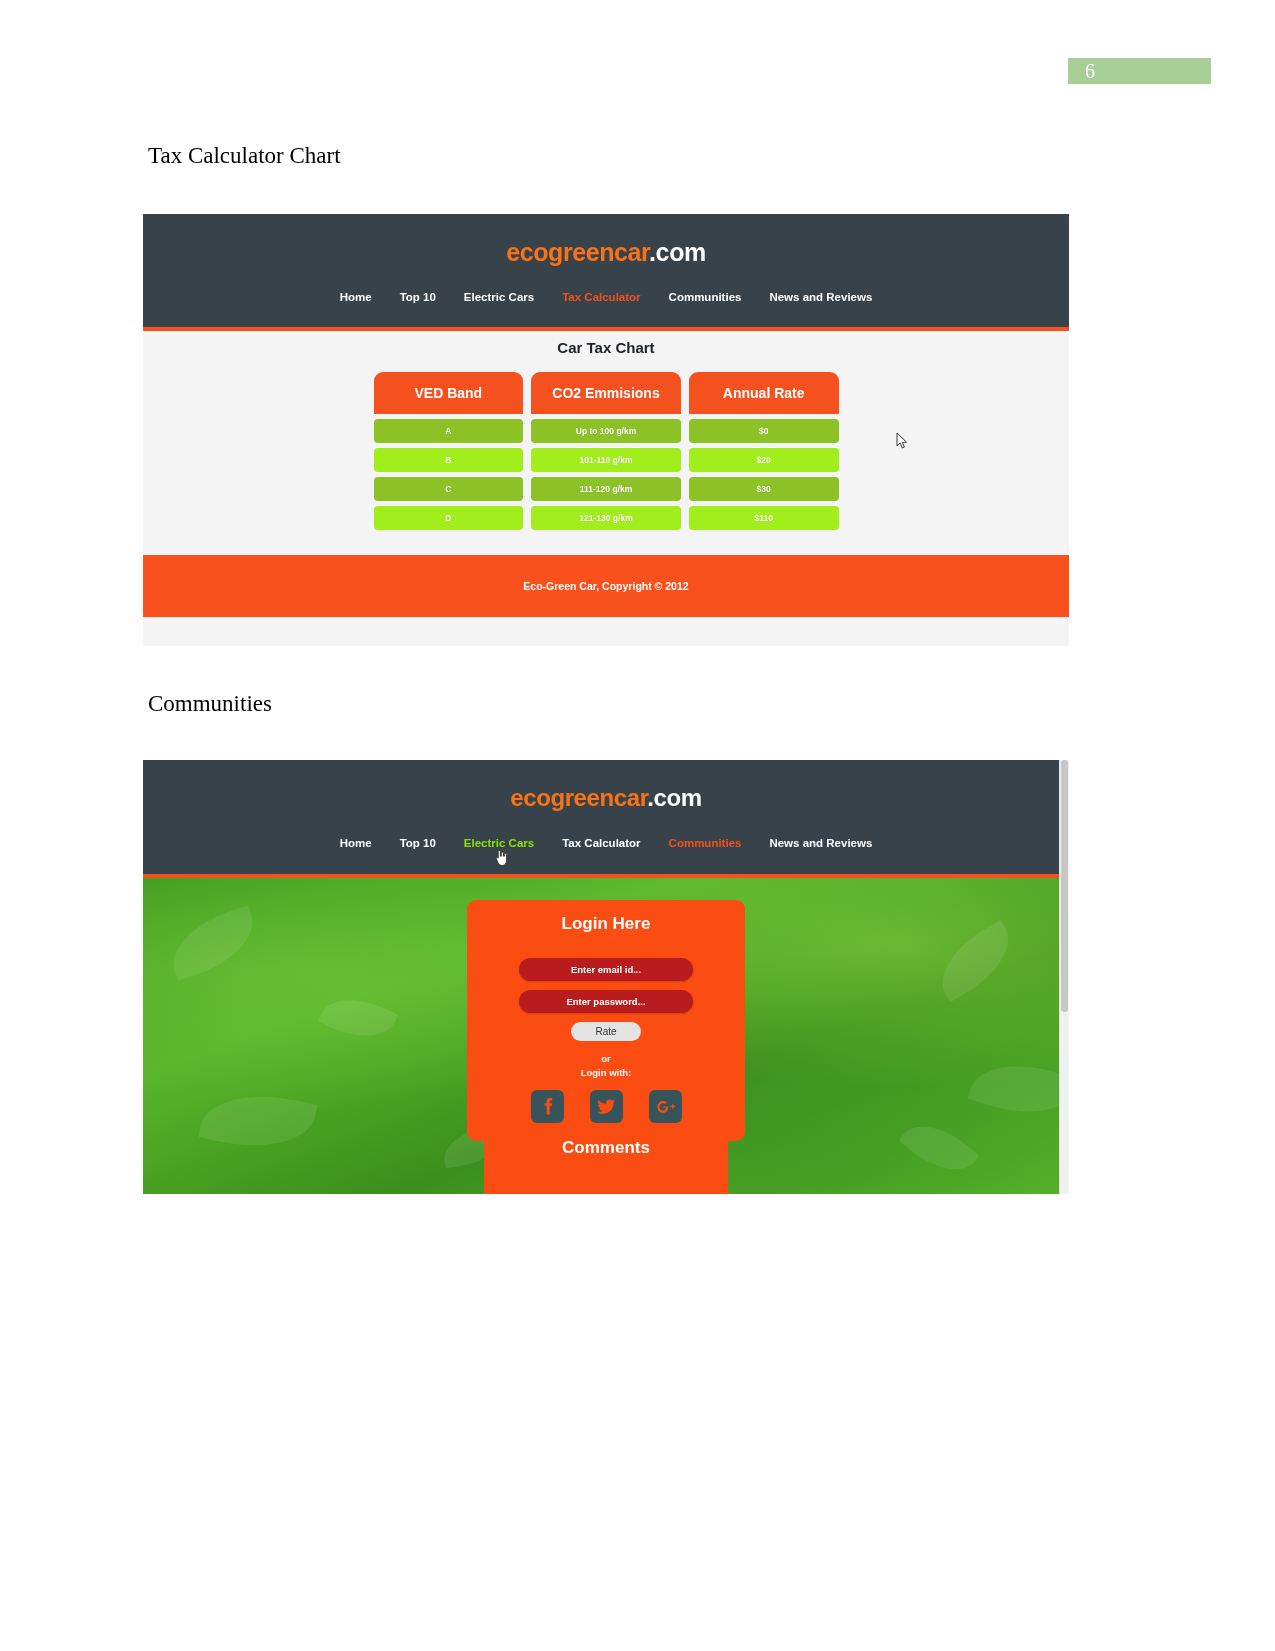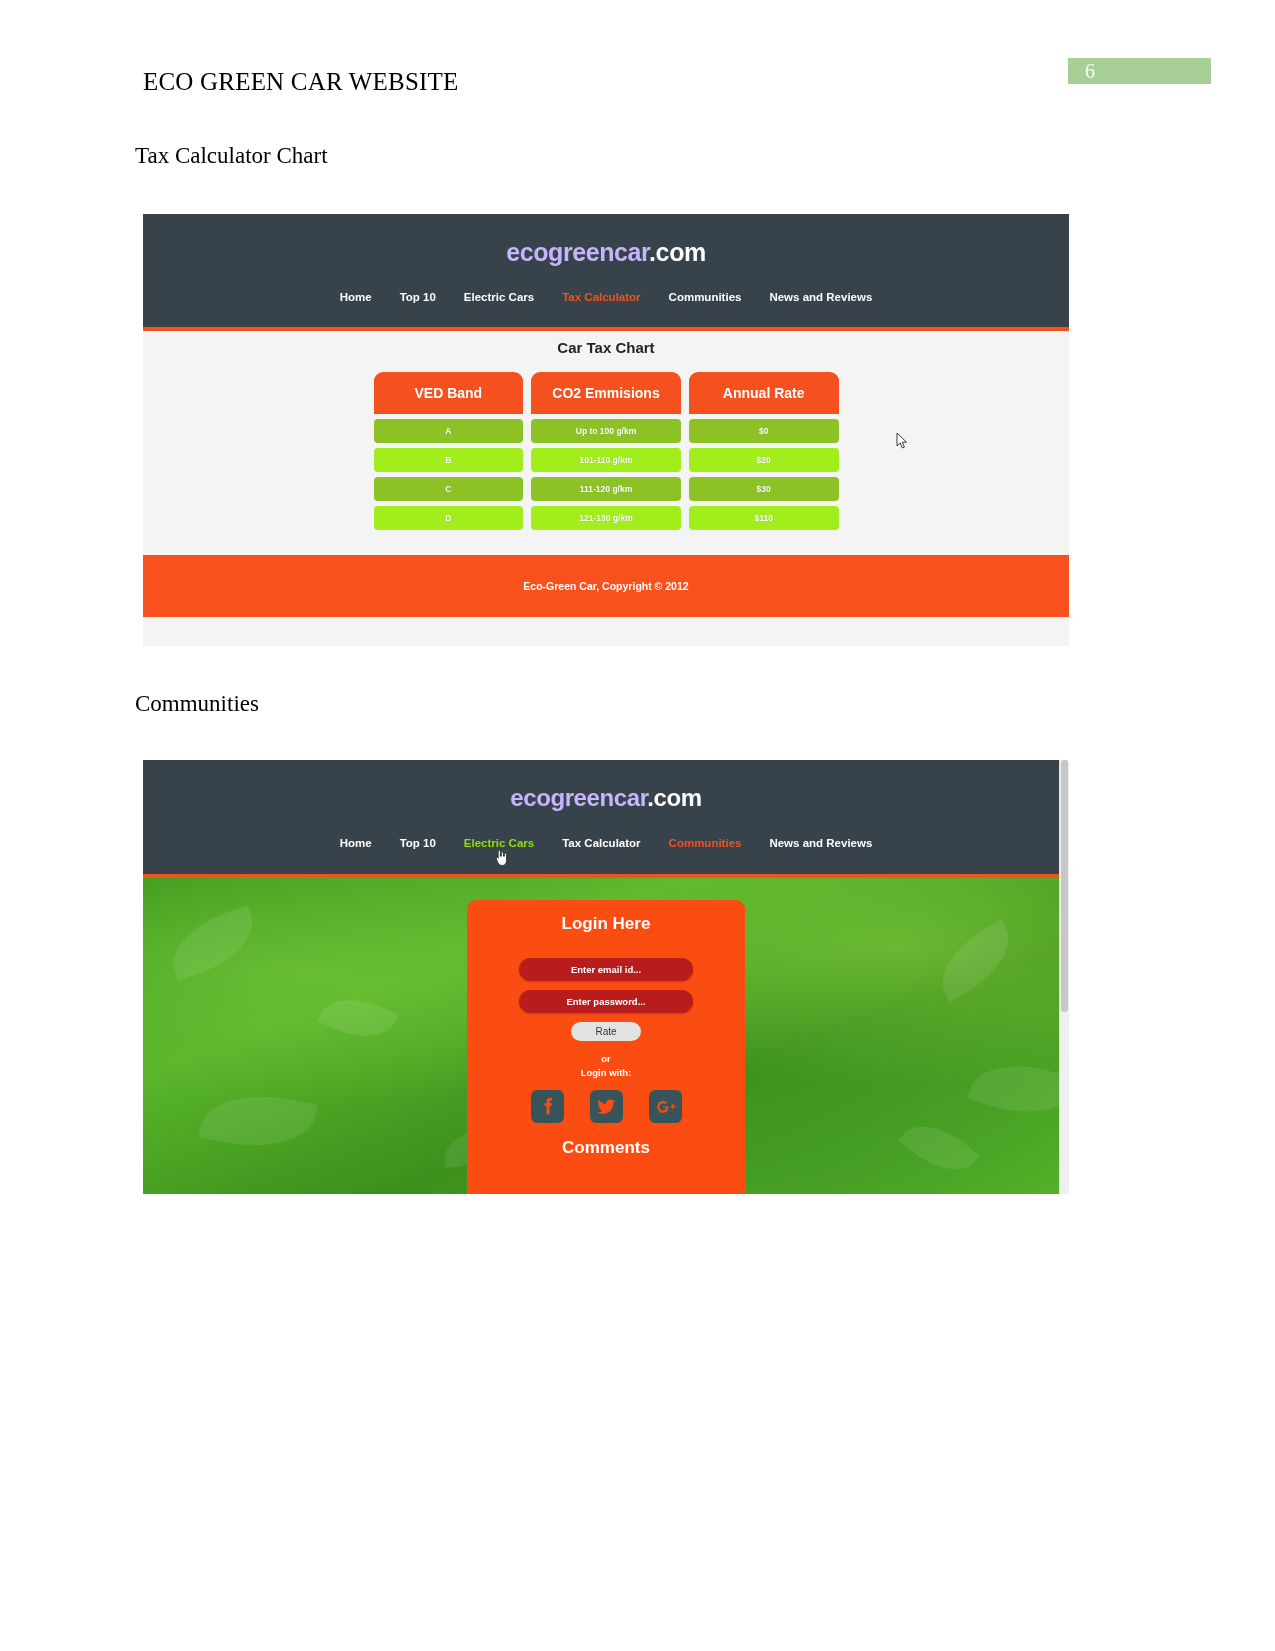--- a/index.html
+++ b/index.html
@@ -44,21 +44,21 @@
     font-family: "Liberation Serif", serif;
     font-size: 20px;
     display: flex;
     align-items: center;
     padding-left: 17px;
     box-sizing: border-box;
   }
 
   .section-title {
     position: absolute;
-    left: 135px;
+    left: 148px;
     font-family: "Liberation Serif", serif;
     font-size: 23px;
     color: #000000;
   }
   .section-title.t1 { top: 143px; }
   .section-title.t2 { top: 691px; }
 
   
   .shot {
     position: absolute;
@@ -88,21 +88,21 @@
   .s2 .site-header { height: 114px; }
 
   .logo {
     text-align: center;
     font-family: "Liberation Sans", sans-serif;
     font-weight: bold;
     letter-spacing: -0.4px;
   }
   .s1 .logo { font-size: 25px; padding-top: 24px; }
   .s2 .logo { font-size: 24px; padding-top: 24px; }
-  .logo .green { color: #c4b5fd; }
+  .logo .green { color: #f97316; }
   .logo .white { color: #ffffff; }
 
   .nav {
     display: flex;
     justify-content: center;
     align-items: flex-start;
     font-family: "Liberation Sans", sans-serif;
     font-weight: bold;
     font-size: 11.5px;
     color: #ffffff;
@@ -282,21 +282,21 @@
     justify-content: center;
     cursor: pointer;
   }
   .social-icon svg { width: 21px; height: 21px; fill: #fb4c11; }
 
   .comments-panel {
     position: absolute;
     left: 50%;
     transform: translateX(-50%);
     top: 248px;
-    width: 278px;
+    width: 244px;
     background: #fb4c11;
     border-radius: 9px 9px 0 0;
     padding-top: 12px;
     box-sizing: border-box;
     text-align: center;
     height: 68px;
   }
   .comments-title {
     font-family: "Liberation Sans", sans-serif;
     font-weight: bold;
@@ -340,21 +340,20 @@
     width: 15px;
     height: 19px;
     pointer-events: none;
   }
 </style>
 </head>
 <body>
 
 <div class="page">
 
-  <div class="doc-header">ECO GREEN CAR WEBSITE</div>
 
   <div class="page-number-band">
     <span>6</span>
   </div>
 
   <div class="section-title t1">Tax Calculator Chart</div>
   <div class="section-title t2">Communities</div>
 
   <div class="shot shot1 s1">
 

